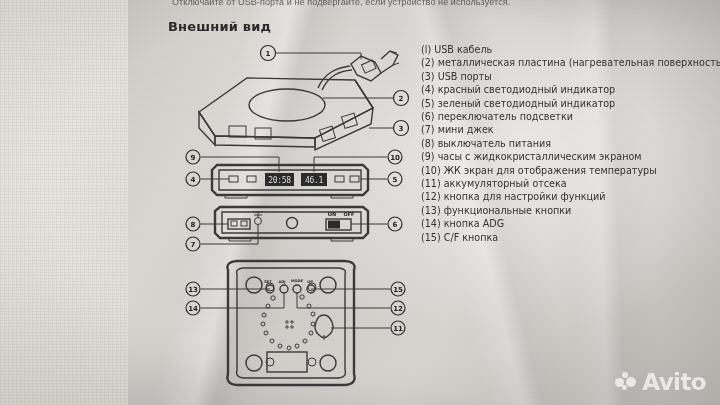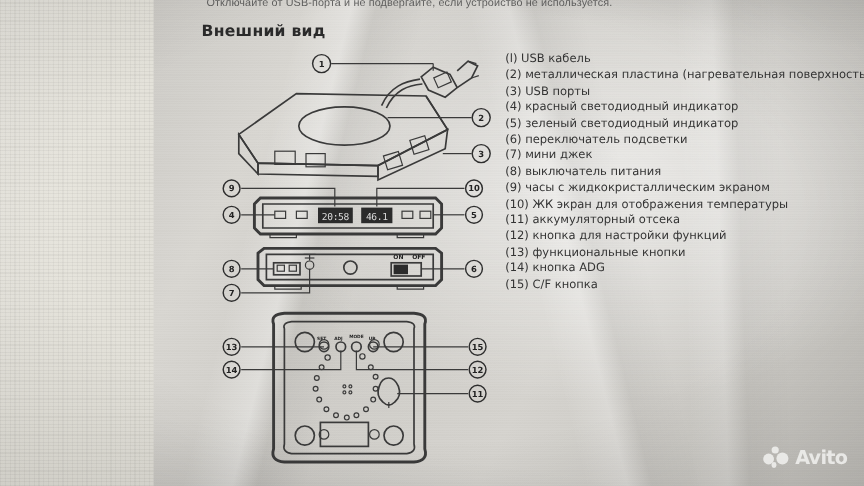--- a/index.html
+++ b/index.html
@@ -91,21 +91,21 @@
     position:absolute;right:14px;bottom:12px;
     display:flex;align-items:center;gap:5px;opacity:.85;
   }
   .wm-dots{position:relative;width:22px;height:20px;}
   .wm-dots i{position:absolute;border-radius:50%;background:#f2f2f0;display:block;}
   .wm-d1{width:9px;height:9px;left:0;top:6px;}
   .wm-d2{width:6px;height:6px;left:7px;top:0px;}
   .wm-d3{width:10px;height:10px;left:11px;top:5px;}
   .wm-d4{width:4.5px;height:4.5px;left:7px;top:13px;}
   .wm-text{
-    color:#f2f2f0;font-size:16px;font-weight:bold;letter-spacing:-.6px;
+    color:#f2f2f0;font-size:23px;font-weight:bold;letter-spacing:-.6px;
     font-family:"DejaVu Sans", sans-serif;line-height:22px;
   }
 </style>
 </head>
 <body>
 
 <div id="scene">
 
   <div class="backdrop"></div>
   <div class="page"></div>

